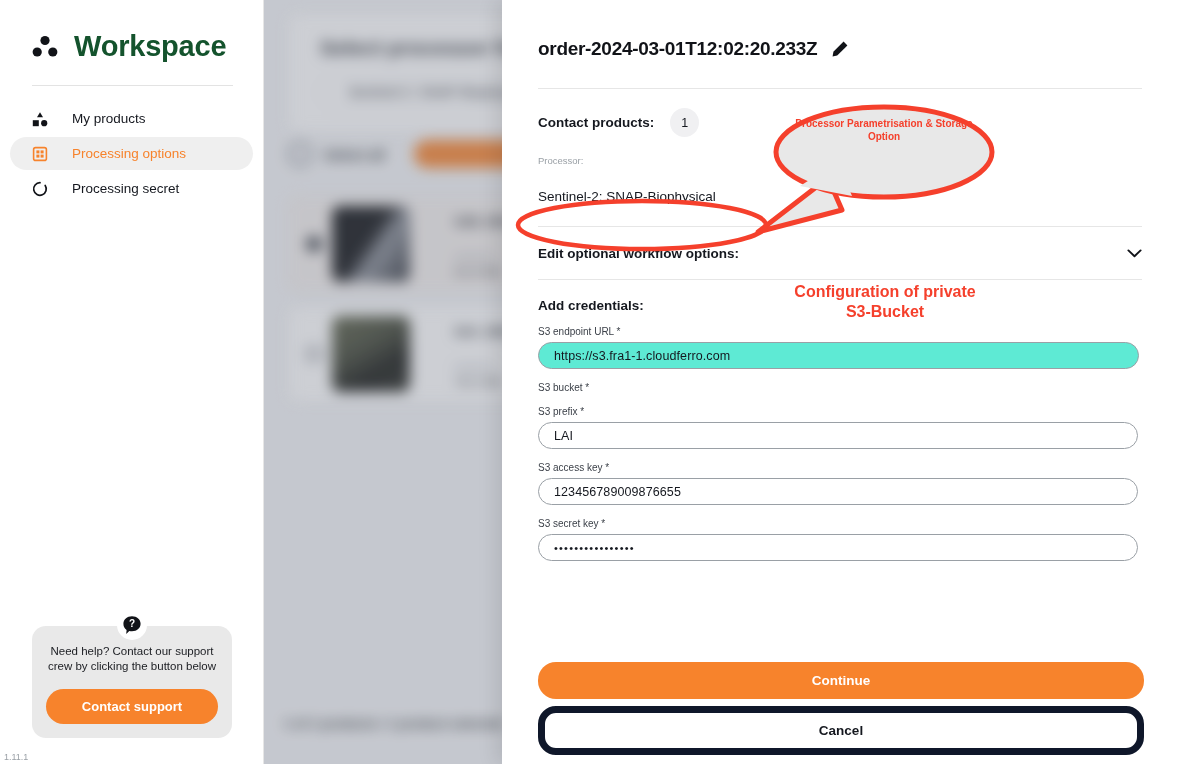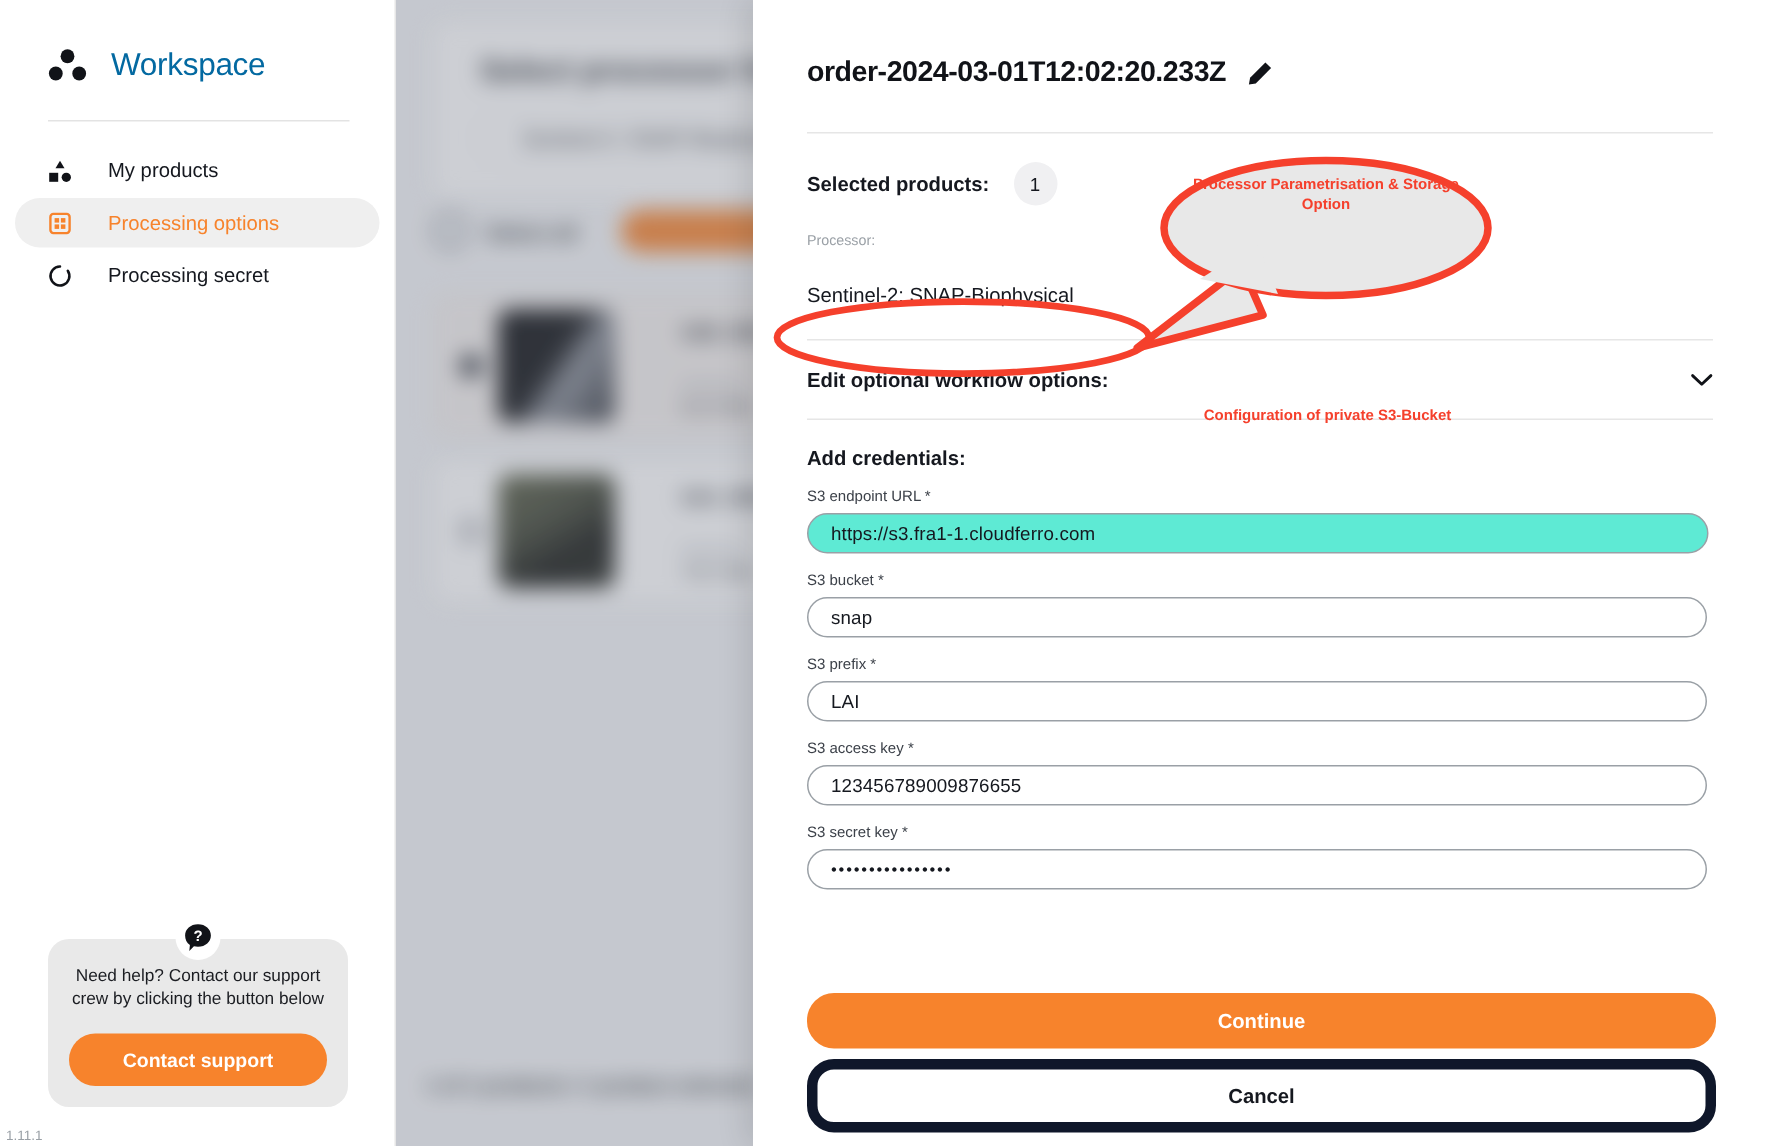--- a/index.html
+++ b/index.html
@@ -20,21 +20,21 @@
     border-right: 1px solid #e6e6e6;
     z-index: 30;
   }
   .ws-header {
     display: flex; align-items: center;
     gap: 14px;
     padding: 30px 0 0 30px;
   }
   .ws-logo { width: 30px; height: 28px; flex: none; }
   .ws-title {
-    font-size: 21px; font-weight: normal; color: #0369a1;
+    font-size: 29px; font-weight: bold; color: #14532d;
     letter-spacing: -0.2px;
   }
   .ws-divider {
     margin: 22px 30px 0 32px;
     height: 1px; background: #e3e3e3;
   }
   .nav { margin-top: 16px; padding: 0 10px; }
   .nav-item {
     display: flex; align-items: center; gap: 14px;
     height: 33px;
@@ -235,22 +235,22 @@
     color: #f5402c;
     font-weight: bold;
     text-align: center;
     line-height: 1.28;
   }
   #callout-bubble-text {
     left: 786px; top: 118px; width: 196px;
     font-size: 10px;
   }
   #callout-s3-text {
-    left: 790px; top: 272px; width: 190px;
-    font-size: 10px;
+    left: 790px; top: 282px; width: 190px;
+    font-size: 16px;
   }
 </style>
 </head>
 <body>
 
 <div id="app">
 
   <div id="backdrop">
     <div id="backdrop-inner">
       <div class="bd-card" style="left:24px; top:14px; width:860px; height:118px;"></div>
@@ -351,21 +351,21 @@
       <span style="cursor:pointer; display:flex;">
         <svg width="18" height="18" viewBox="0 0 18 18">
           <path d="M12.6 1.6 L16.4 5.4 L6.2 15.6 L1.6 16.4 L2.4 11.8 Z" fill="#111318"></path>
         </svg>
       </span>
     </div>
 
     <div class="hr" id="hr1"></div>
 
     <div class="selected-row">
-      <span class="selected-label">Selected products:</span>
+      <span class="selected-label">Contact products:</span>
       <span class="count-badge">1</span>
     </div>
 
     <div class="proc-caption">Processor:</div>
     <div class="proc-value">Sentinel-2: SNAP-Biophysical</div>
 
     <div class="hr" id="hr2"></div>
 
     <div class="accordion-row">
       <span class="accordion-label">Edit optional workflow options:</span>
@@ -380,21 +380,20 @@
 
     <div class="add-cred">Add credentials:</div>
 
     <div class="field">
       <div class="field-label">S3 endpoint URL *</div>
       <div class="field-input focused">https://s3.fra1-1.cloudferro.com</div>
     </div>
 
     <div class="field">
       <div class="field-label">S3 bucket *</div>
-      <div class="field-input">snap</div>
     </div>
 
     <div class="field">
       <div class="field-label">S3 prefix *</div>
       <div class="field-input">LAI</div>
     </div>
 
     <div class="field">
       <div class="field-label">S3 access key *</div>
       <div class="field-input">123456789009876655</div>

